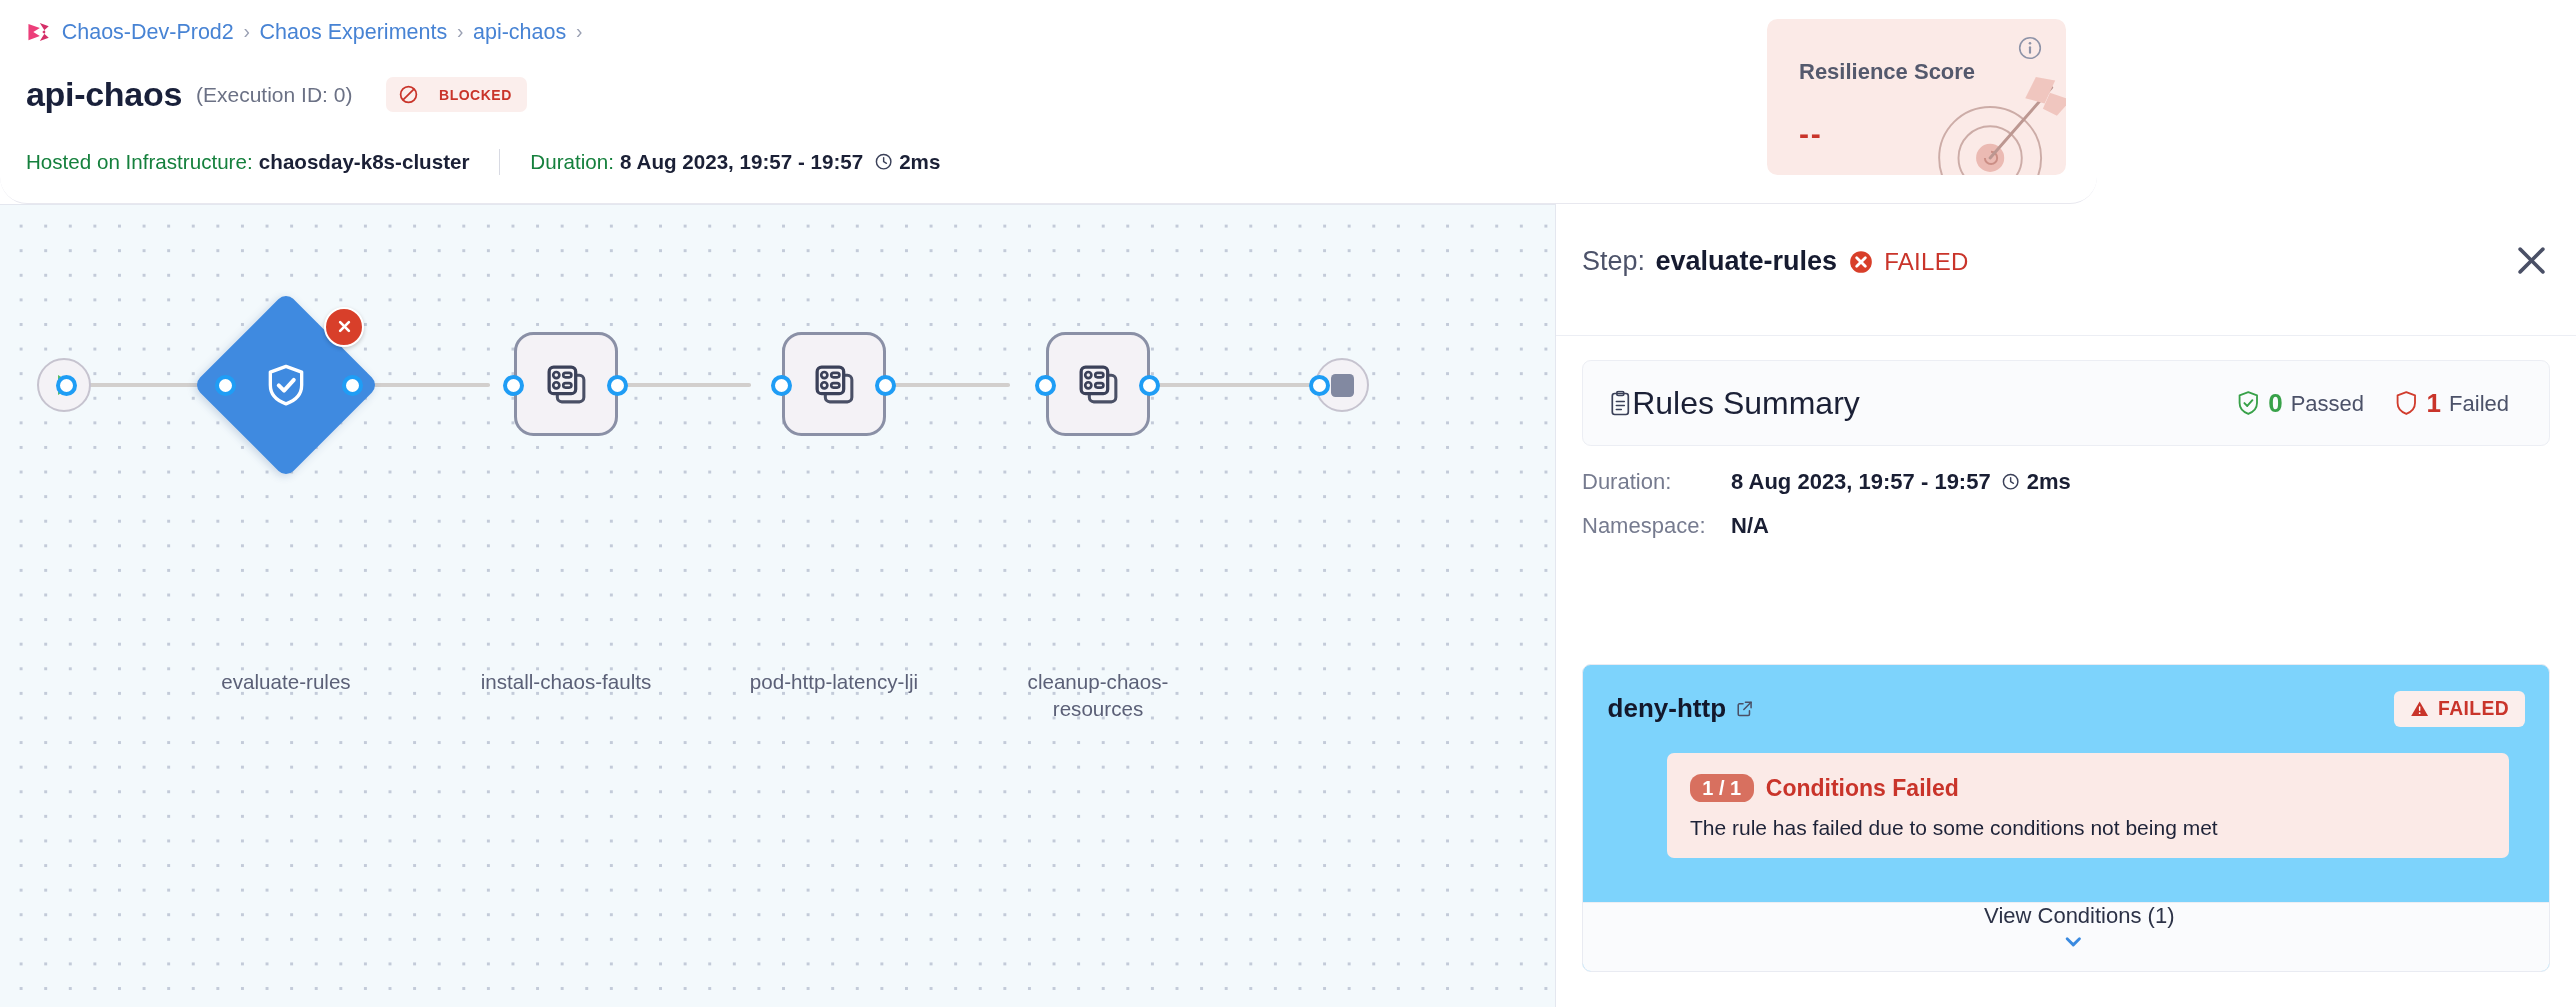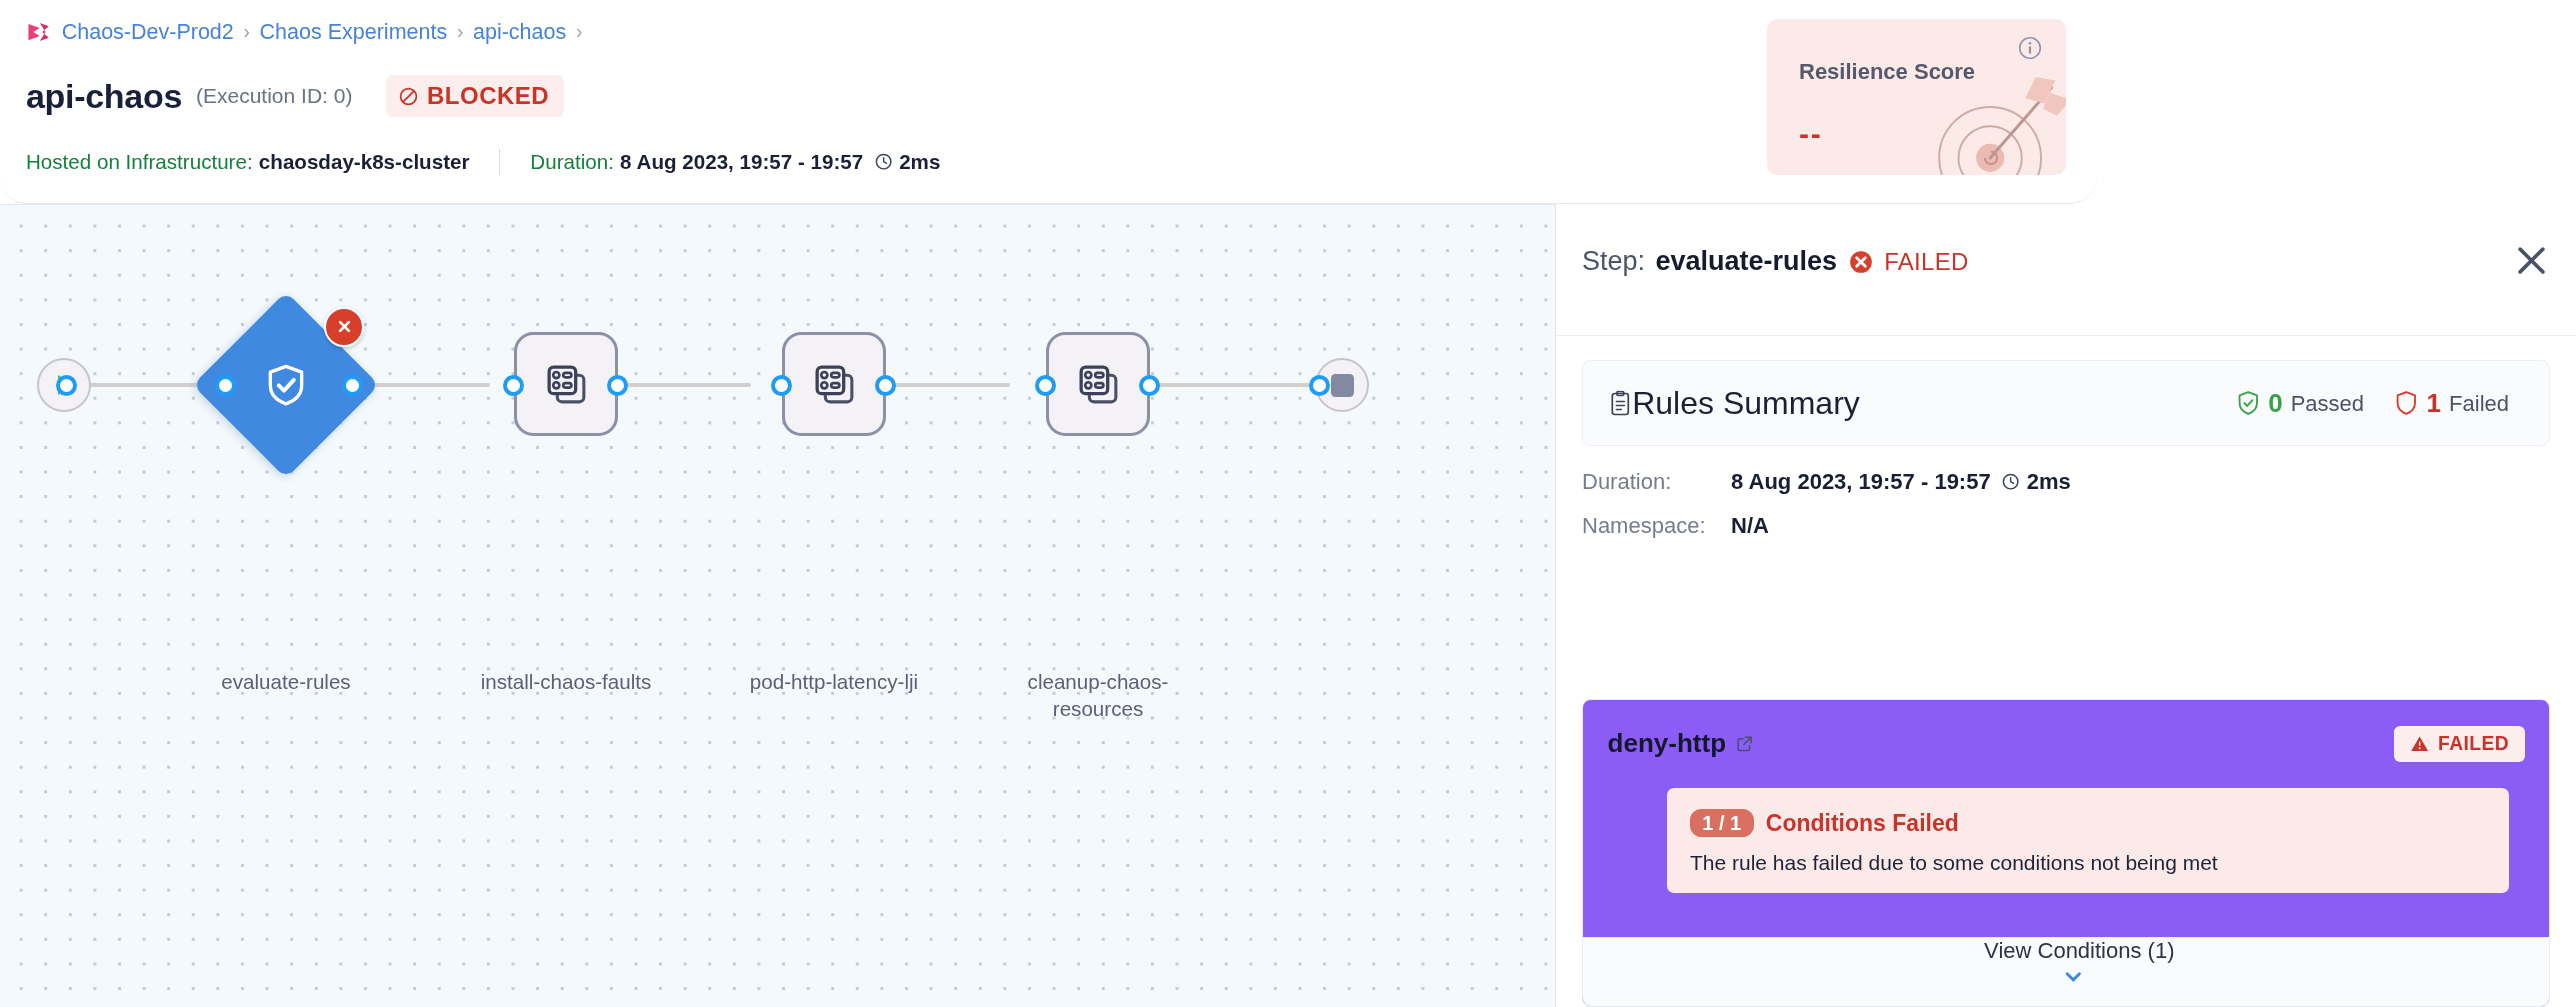--- a/index.html
+++ b/index.html
@@ -25,24 +25,24 @@
   .bc-link { color: #4783d4; cursor: pointer; white-space: nowrap; }
   .bc-sep { color: #9aa0b3; font-size: 19.3px; }
 
   .title-row {
     position: absolute; left: 26px; top: 75px;
     display: flex; align-items: center; gap: 14px;
   }
   .exec-title { font-size: 34px; font-weight: bold; color: #19203a; letter-spacing: -0.3px; }
   .exec-id { font-size: 21px; color: #6b7185; }
   .badge-blocked {
-    display: inline-flex; align-items: center; gap: 8px;
+    display: inline-flex; align-items: center; gap: 20px;
     background: #fbeeec; color: #c9342a;
     border-radius: 7px; padding: 7px 15px 7px 12.3px;
-    font-size: 24px; font-weight: bold; letter-spacing: 0.5px;
+    font-size: 14px; font-weight: bold; letter-spacing: 0.5px;
     margin-left: 19.3px;
   }
   .ico-blocked { width: 21px; height: 21px; display: block; }
 
   .meta-row {
     position: absolute; left: 26px; top: 149px;
     display: flex; align-items: center; font-size: 20.6px; color: #585d71;
   }
   .meta-label { color: #15803d; }
   .meta-val { color: #1b2036; font-weight: bold; margin-left: 6.2px; }
@@ -186,22 +186,22 @@
     position: absolute; left: 26px; top: 0; height: 64px;
     display: flex; align-items: center; font-size: 24px; font-weight: bold;
     color: #13182c; cursor: pointer;
   }
   .tab-underline {
     position: absolute; left: 26px; top: 61px; width: 95px; height: 4.4px;
     background: #3a7ad9; border-radius: 1.8px;
   }
 
   .rule-card {
-    position: absolute; left: 26px; top: 495px; width: 968px; height: 308px;
-    background: #8b5cf6; border: 0.9px solid #e9ebf2; border-radius: 8.8px; overflow: hidden;
+    position: absolute; left: 26px; top: 460px; width: 968px; height: 308px;
+    background: #7dd3fc; border: 0.9px solid #e9ebf2; border-radius: 8.8px; overflow: hidden;
   }
   .rule-head { position: absolute; left: 0; top: 0; width: 968px; height: 90px; }
   .rule-name {
     position: absolute; left: 24.6px; top: 28px;
     display: flex; align-items: center; gap: 8.8px;
     font-size: 26px; font-weight: bold; color: #13182c; cursor: pointer;
   }
   .ext-ico { width: 19.3px; height: 19.3px; display: block; }
   .badge-failed {
     position: absolute; right: 26px; top: 26px;

